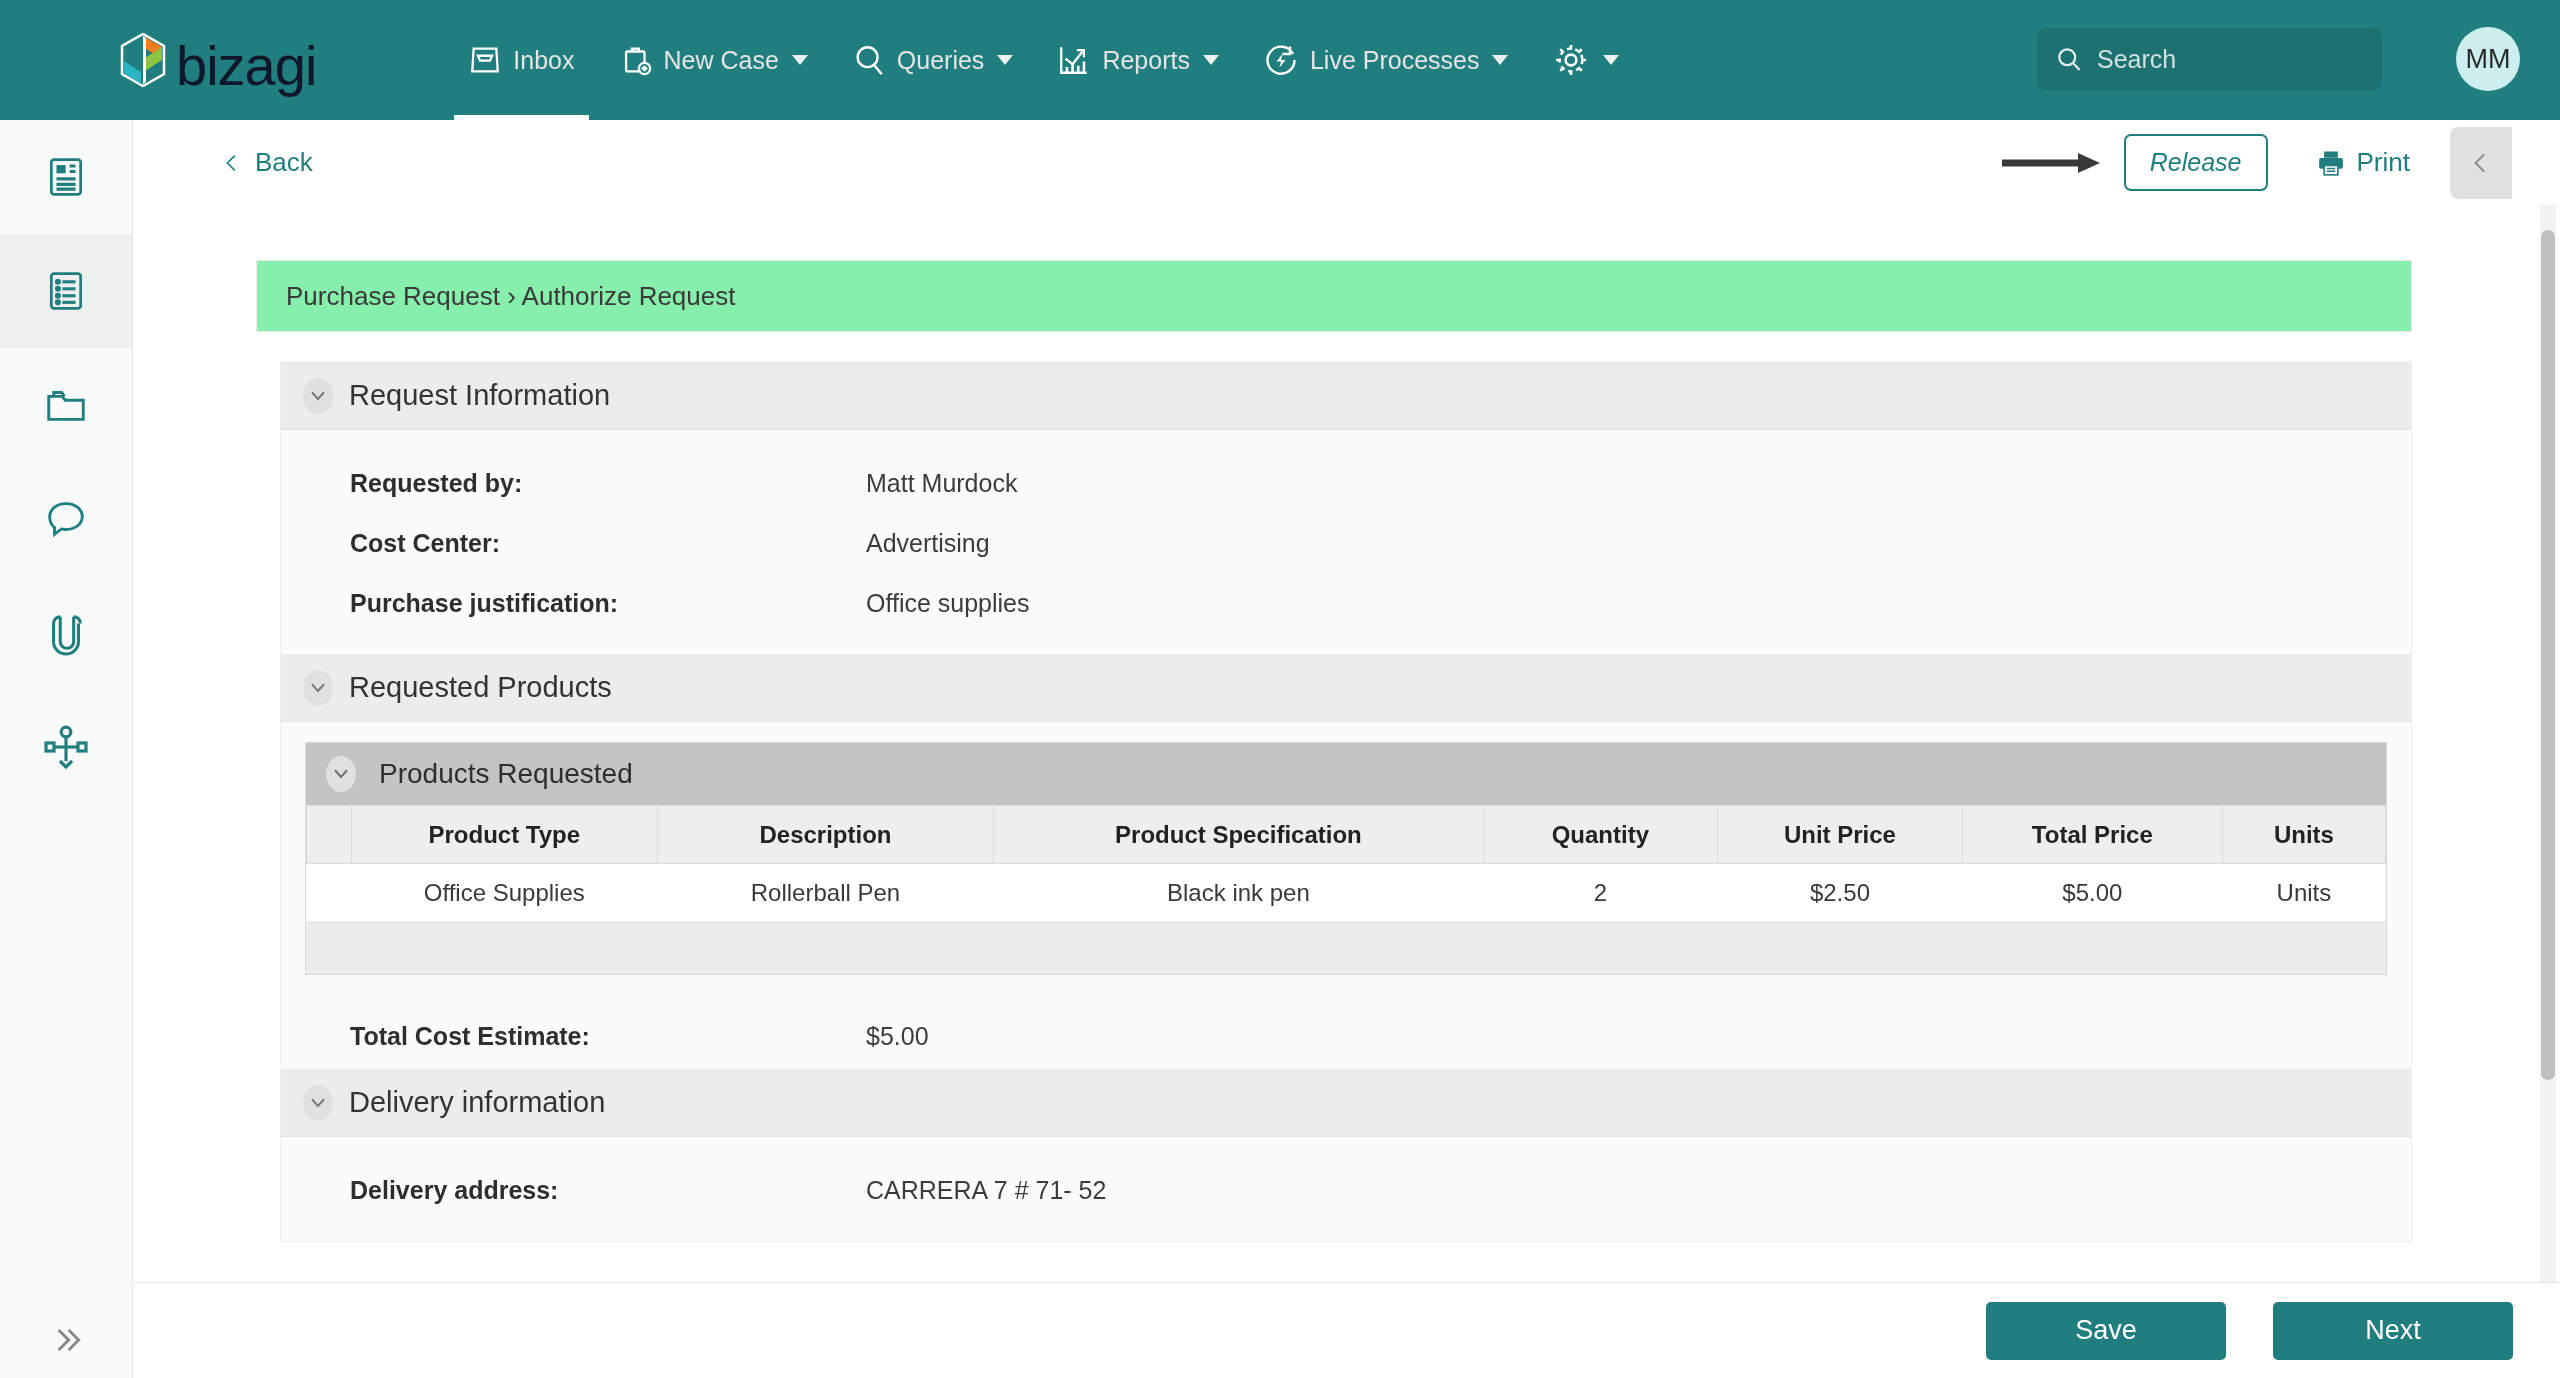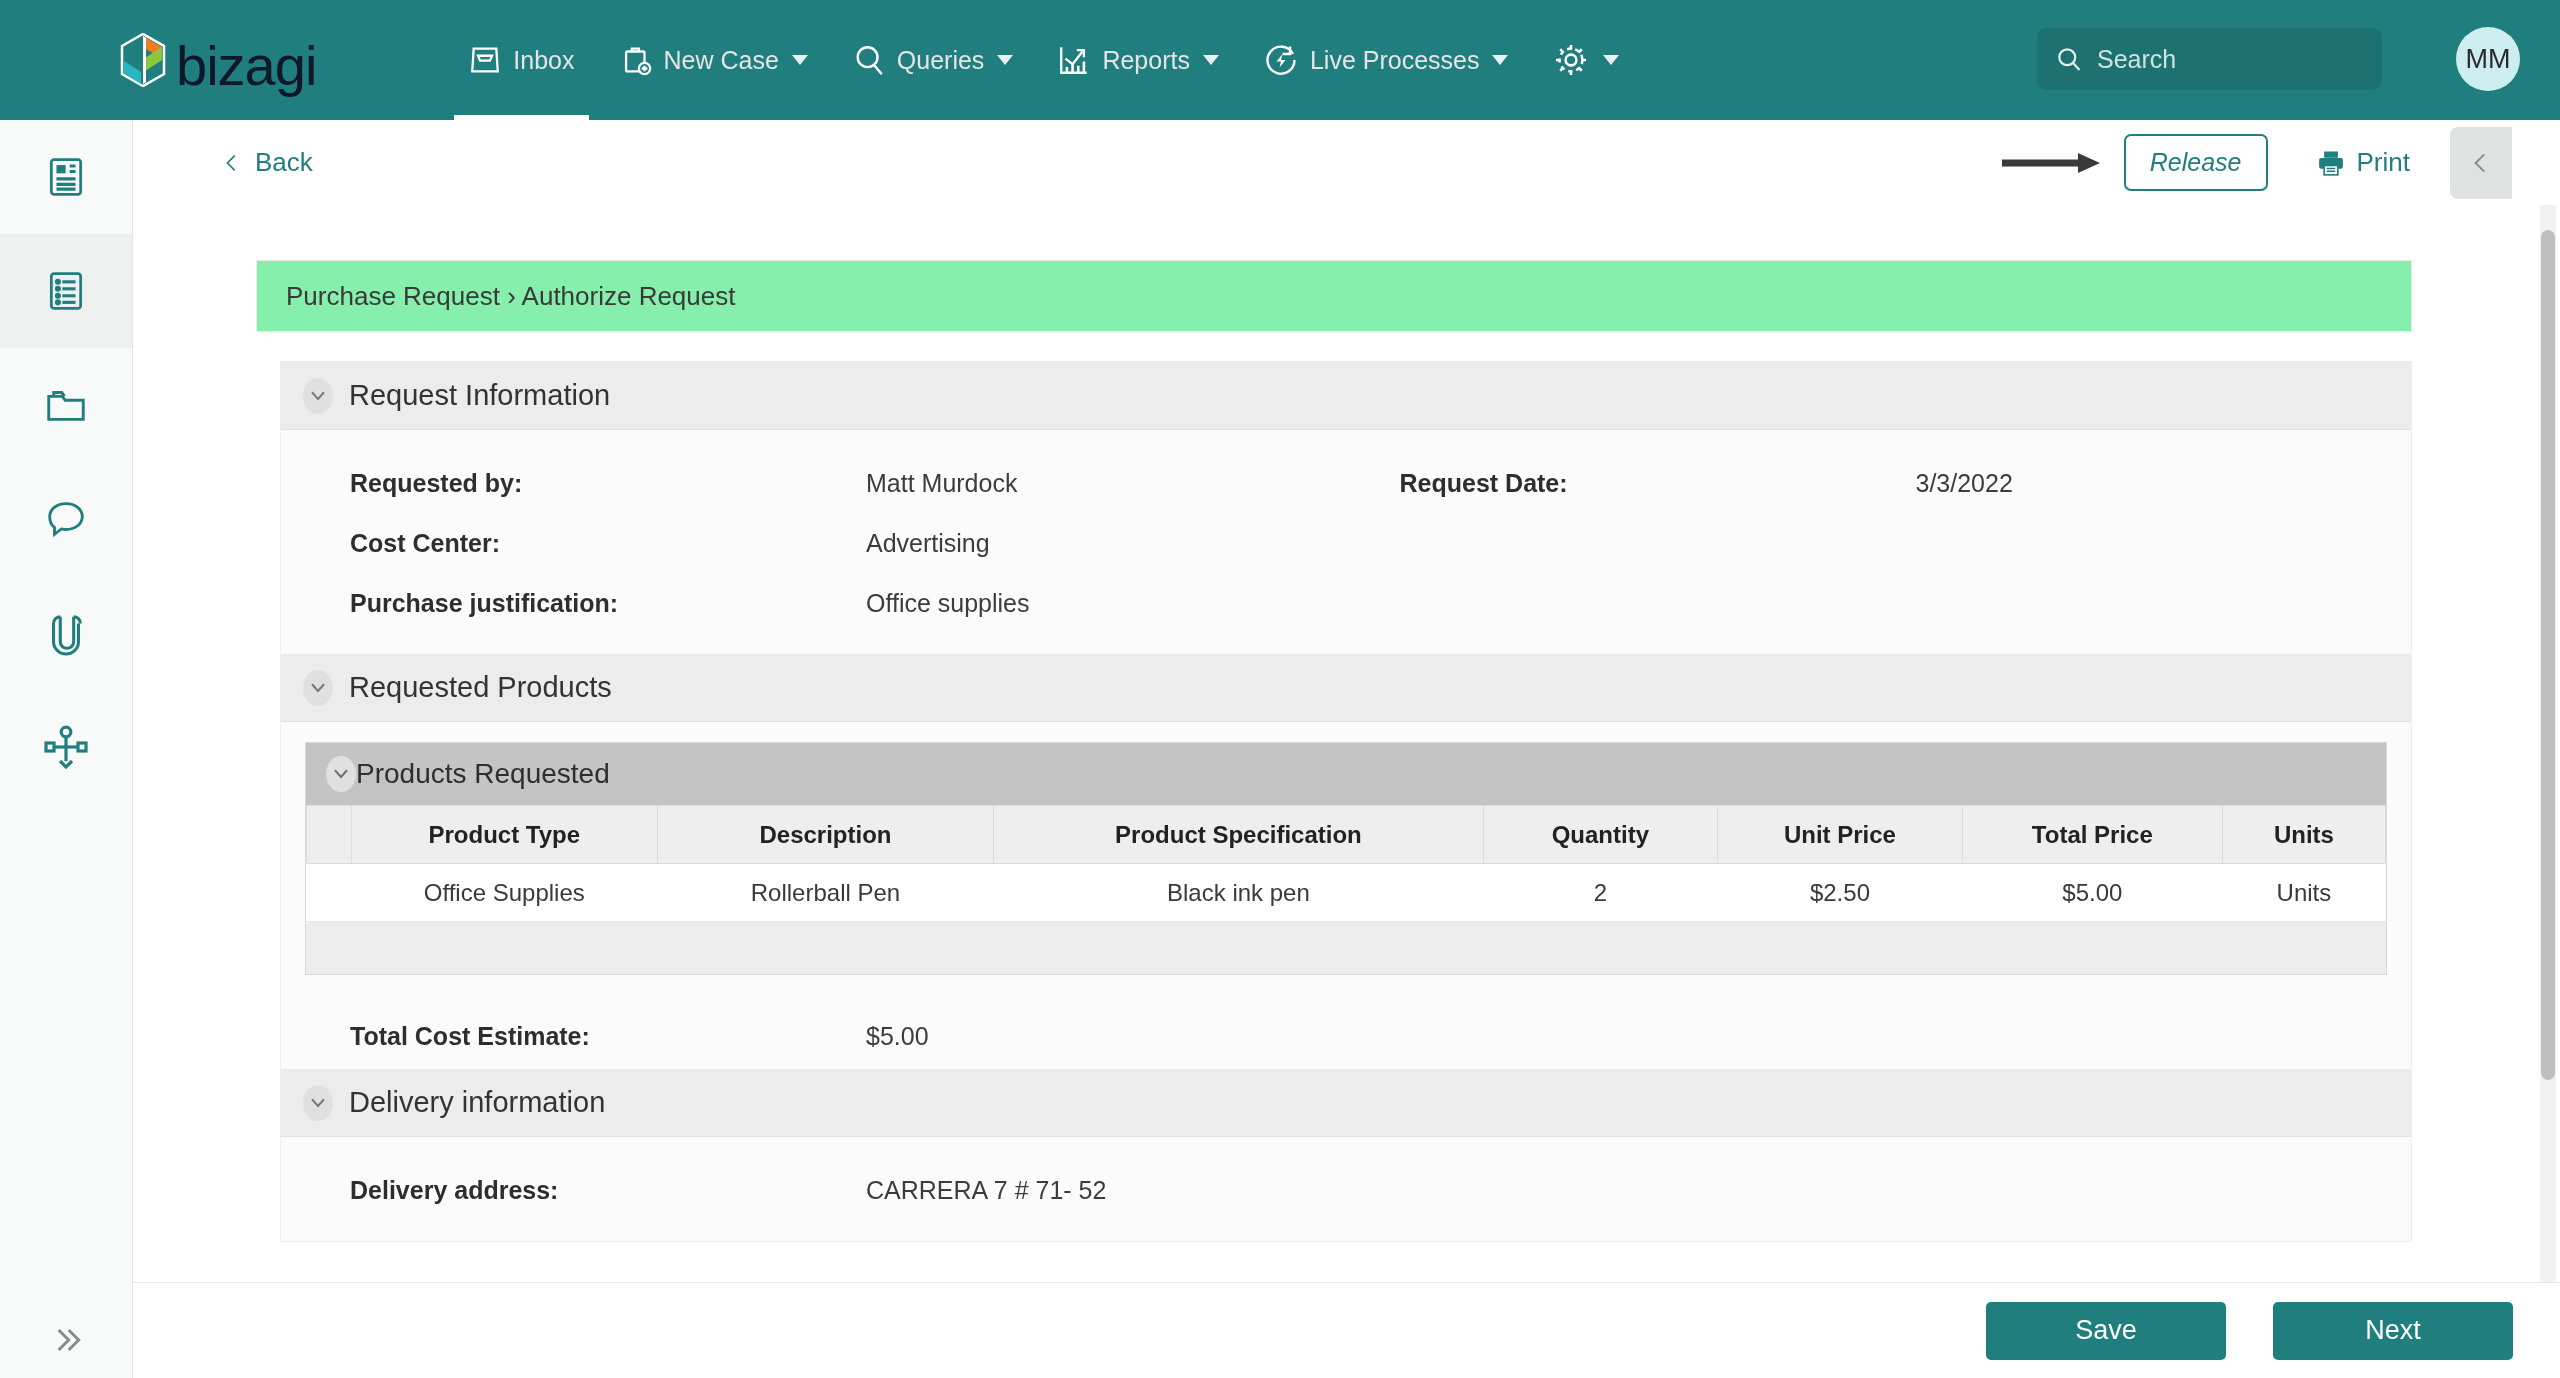--- a/index.html
+++ b/index.html
@@ -179,21 +179,21 @@
     min-width: 430px; min-height: 46px;
   }
 
   
   .grid-card {
     margin: 20px 24px 12px 24px;
     border: 1px solid #d8d8d8;
   }
   .grid-head {
     background: #c4c4c4; height: 62px;
-    display: flex; align-items: center; padding-left: 20px; gap: 0;
+    display: flex; align-items: center; padding-left: 20px; gap: 23px;
   }
   .grid-head .title { font-size: 28px; color: #2e2e2e; }
   table.grid { width: 100%; border-collapse: collapse; background: #ffffff; }
   table.grid th {
     background: #eeeeee; border: 1px solid #dcdcdc;
     font-size: 24px; color: #222222; font-weight: bold;
     height: 58px; text-align: center;
   }
   table.grid td {
     border-bottom: 1px solid #e8e8e8;
@@ -428,24 +428,20 @@
           </svg>
         </span>
         <span class="title">Request Information</span>
       </div>
 
       <div class="fields">
         <div class="frow">
           <div class="fcol">
             <div class="flabel">Requested by:</div>
             <div class="fvalue box">Matt Murdock</div>
-          </div>
-          <div class="fcol">
-            <div class="flabel">Request Date:</div>
-            <div class="fvalue box">3/3/2022</div>
           </div>
         </div>
         <div class="frow">
           <div class="fcol">
             <div class="flabel">Cost Center:</div>
             <div class="fvalue box">Advertising</div>
           </div>
           <div class="fcol"></div>
         </div>
         <div class="frow">

